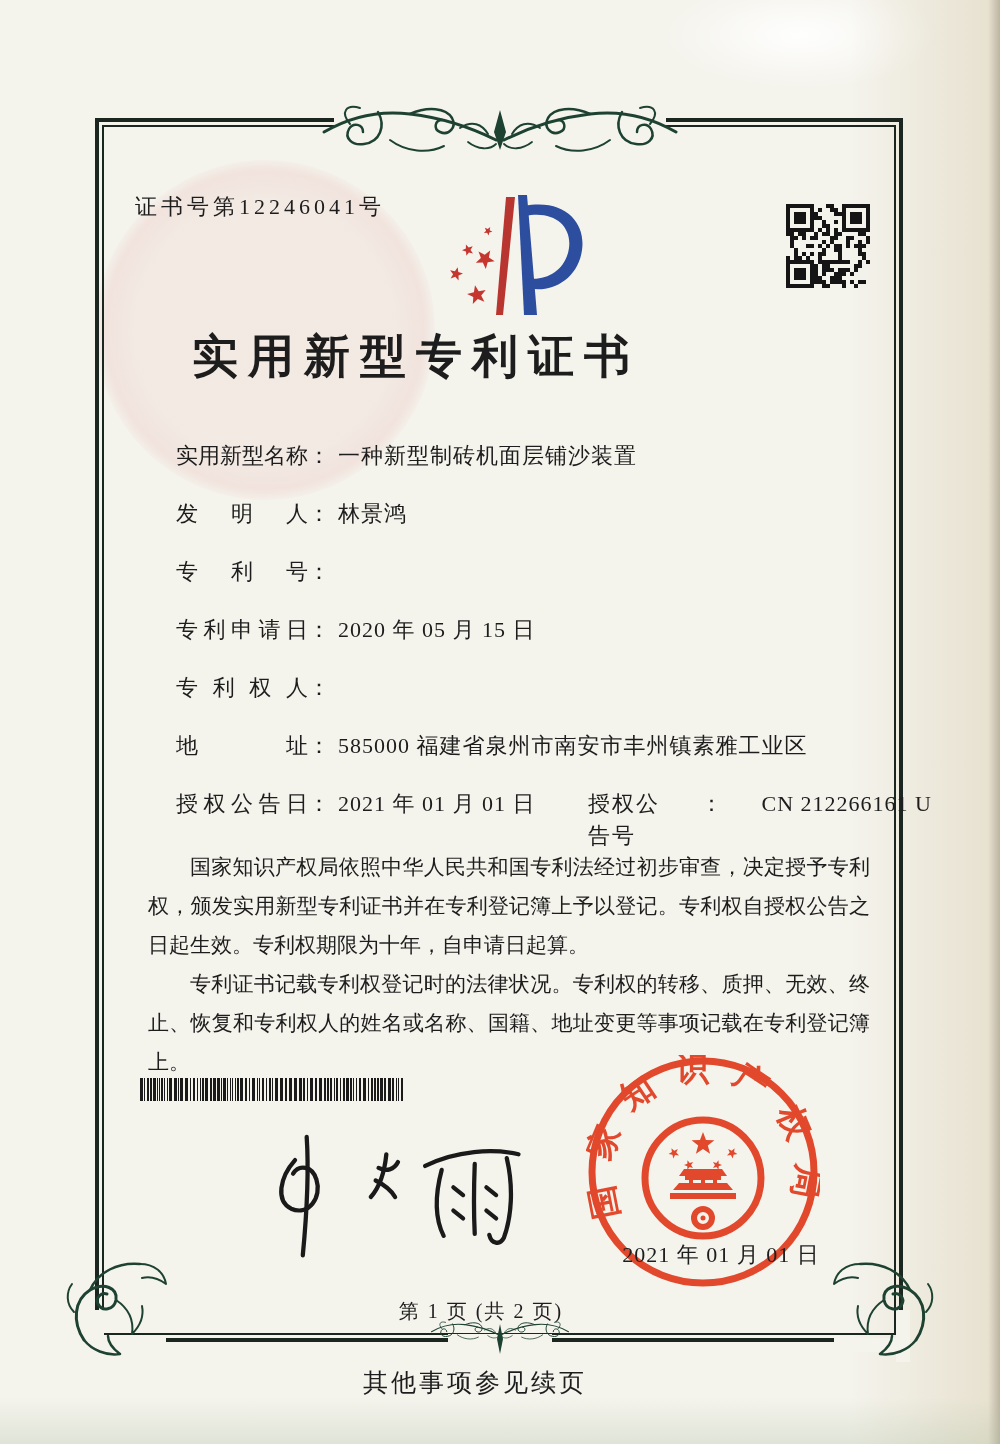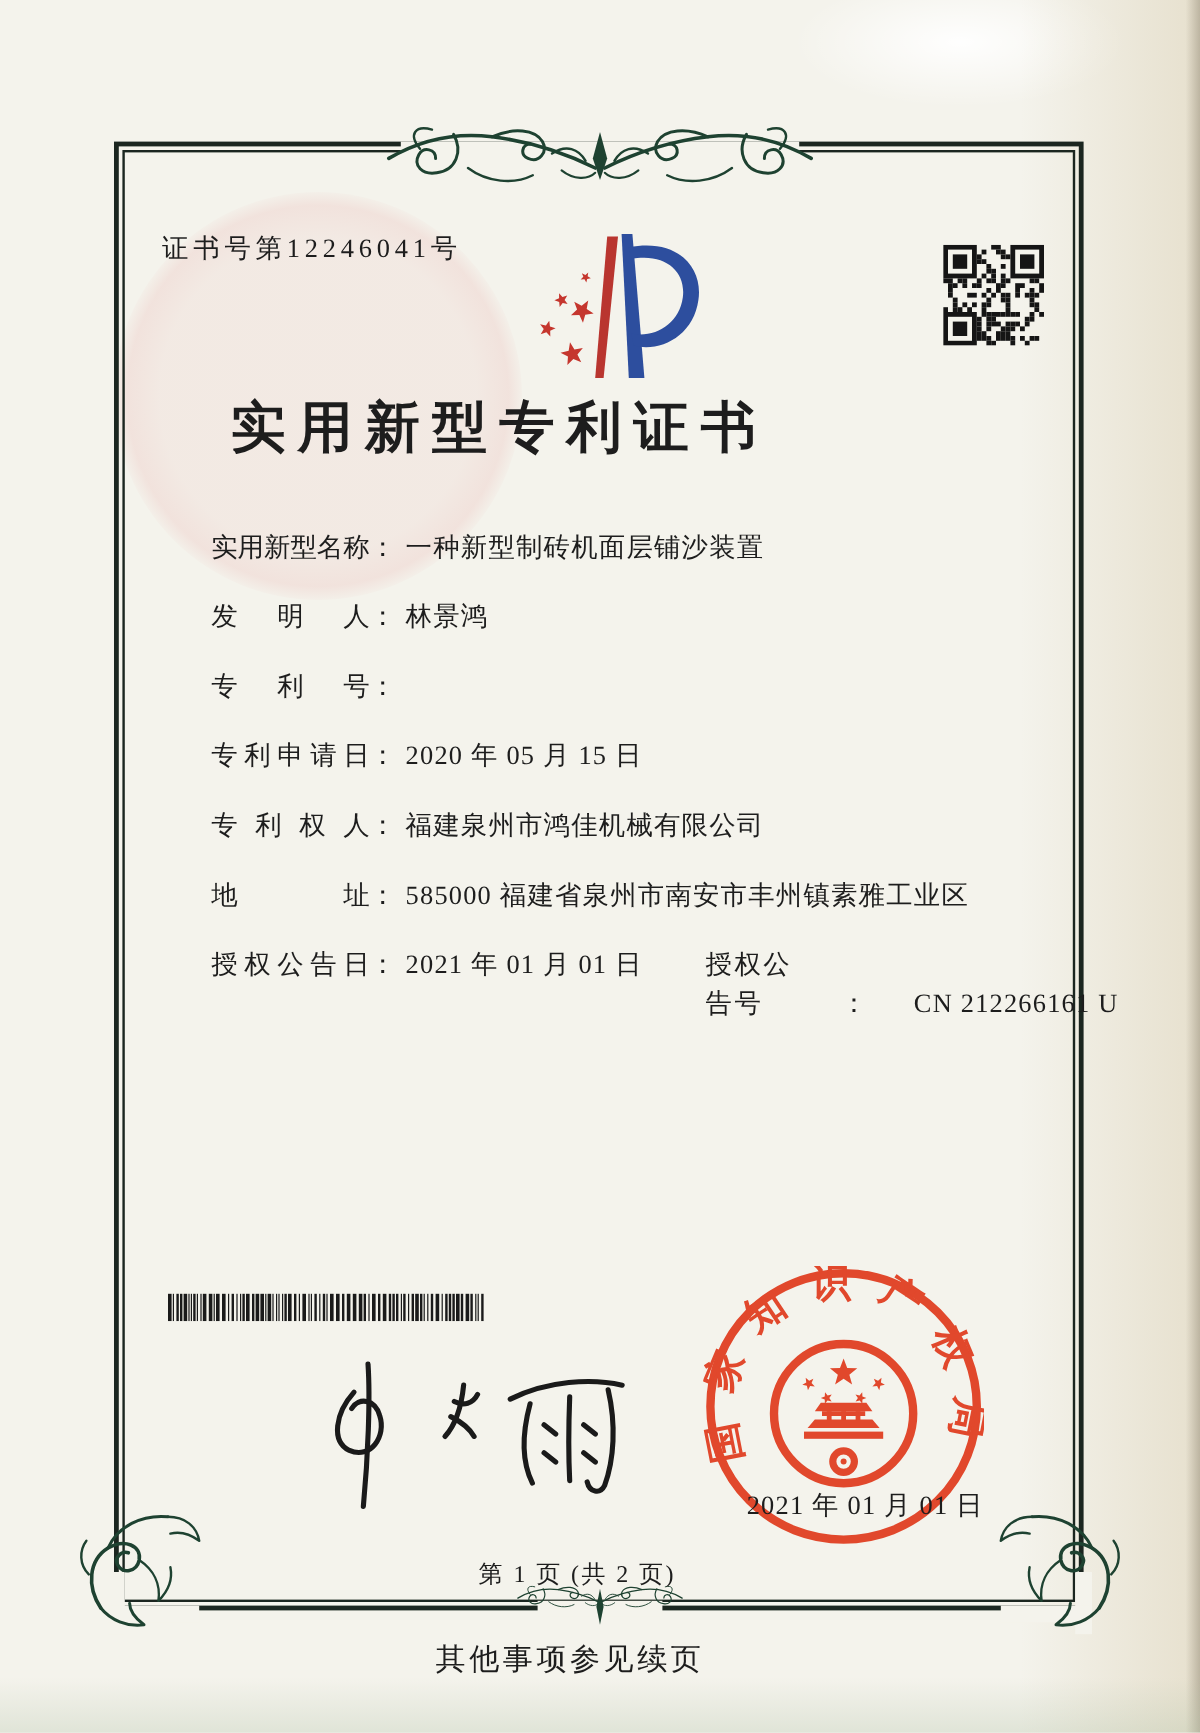--- a/index.html
+++ b/index.html
@@ -40,21 +40,21 @@
 
   .title{position:absolute;left:0;top:326px;width:832px;text-align:center;
     font-size:46px;font-weight:bold;letter-spacing:10px;}
 
   .fields{position:absolute;left:148px;top:440px;width:756px;margin-left:28px;}
   .field-row{position:relative;display:flex;align-items:baseline;line-height:32px;font-size:22px;margin-bottom:26px;}
   .field-label{display:inline-block;width:132px;text-align:justify;text-align-last:justify;flex:0 0 132px;}
   .field-colon{flex:0 0 auto;}
   .field-value{margin-left:8px;letter-spacing:1px;white-space:nowrap;}
   .grant-row{margin-top:12px;}
-  .grant-right{position:absolute;left:412px;top:0;display:flex;align-items:flex-end;gap:31px;}
+  .grant-right{position:absolute;left:412px;top:0;display:flex;align-items:flex-start;gap:31px;}
   .grant-right .g-label{letter-spacing:2px;}
 
   .body-text{position:absolute;left:148px;top:848px;width:722px;font-size:21px;line-height:39px;text-align:justify;}
   .body-text p{margin:0;text-indent:2em;}
 
   .barcode{position:absolute;left:140px;top:1078px;width:266px;height:23px;}
 
   .signer{position:absolute;left:160px;top:1158px;font-size:24px;line-height:46px;letter-spacing:3px;}
   .signature{position:absolute;left:262px;top:1122px;width:272px;height:152px;}
 
@@ -296,39 +296,42 @@
         <span class="field-colon">：</span>
     </div>
     <div class="field-row">
       <span class="field-label">专利申请日</span>
         <span class="field-colon">：</span>
       <span class="field-value">2020 年 05 月 15 日</span>
     </div>
     <div class="field-row">
       <span class="field-label">专利权人</span>
         <span class="field-colon">：</span>
-      <span class="field-value">福建泉州市鸿佳机械有限公司</span>
     </div>
     <div class="field-row">
       <span class="field-label">地址</span>
         <span class="field-colon">：</span>
       <span class="field-value">585000 福建省泉州市南安市丰州镇素雅工业区</span>
     </div>
     <div class="field-row grant-row">
       <span class="field-label">授权公告日</span>
         <span class="field-colon">：</span>
       <span class="field-value">2021 年 01 月 01 日</span>
       <span class="grant-right">
         <span class="g-label">授权公告号</span>
           <span>：</span>
         <span class="field-value">CN 212266161 U</span>
       </span>
     </div>
   </div>
 
+  <div class="body-text">
+    <p>国家知识产权局依照中华人民共和国专利法经过初步审查，决定授予专利权，颁发实用新型专利证书并在专利登记簿上予以登记。专利权自授权公告之日起生效。专利权期限为十年，自申请日起算。</p>
+    <p>专利证书记载专利权登记时的法律状况。专利权的转移、质押、无效、终止、恢复和专利权人的姓名或名称、国籍、地址变更等事项记载在专利登记簿上。</p>
+  </div>
 
   <svg id="barcodeSvg" class="barcode" viewBox="0 0 266 23" preserveAspectRatio="none">
       <rect x="0" y="0" width="3" height="23" fill="#1a1a1a"></rect>
       <rect x="4" y="0" width="1" height="23" fill="#1a1a1a"></rect>
       <rect x="7" y="0" width="2" height="23" fill="#1a1a1a"></rect>
       <rect x="10" y="0" width="2" height="23" fill="#1a1a1a"></rect>
       <rect x="13" y="0" width="3" height="23" fill="#1a1a1a"></rect>
       <rect x="17" y="0" width="1" height="23" fill="#1a1a1a"></rect>
       <rect x="19" y="0" width="1" height="23" fill="#1a1a1a"></rect>
       <rect x="21" y="0" width="2" height="23" fill="#1a1a1a"></rect>

